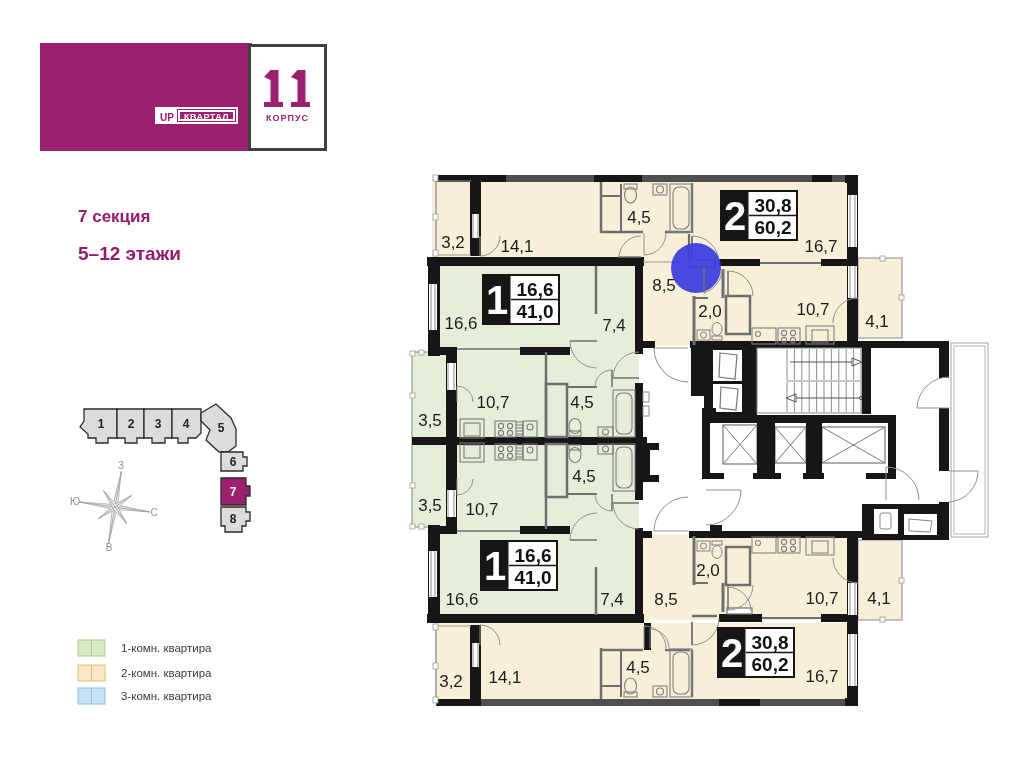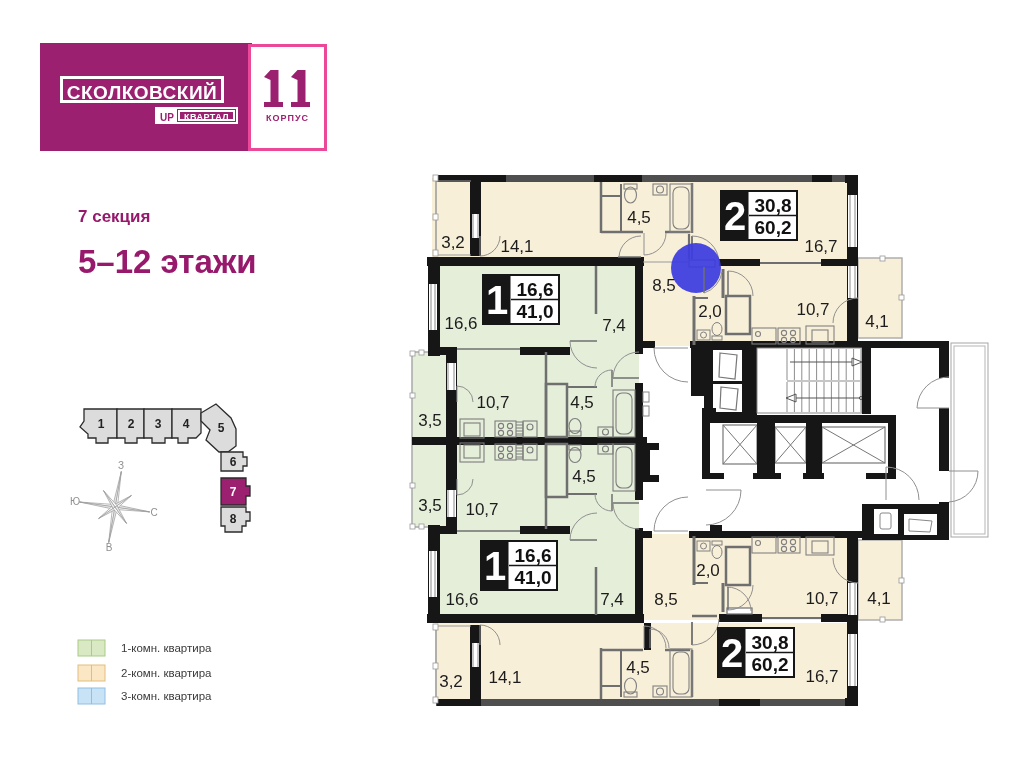--- a/index.html
+++ b/index.html
@@ -3,32 +3,31 @@
 <meta charset="utf-8">
 <title>Сколковский 11 корпус</title>
 <style>
 html,body{margin:0;padding:0;background:#ffffff;width:1024px;height:768px;overflow:hidden;}
 *{box-sizing:border-box;font-family:"Liberation Sans", sans-serif;}
 .logo{position:absolute;left:40px;top:43px;width:212px;height:108px;background:#9b2170;}
 .logoframe{position:absolute;left:20px;top:33px;width:164px;height:27px;border:3px solid #fff;text-align:center;color:#fff;font-weight:bold;font-size:19px;line-height:28px;letter-spacing:0.5px;}
 .upbox{position:absolute;left:102px;top:64px;height:17px;border:2px solid #fff;background:#9b2170;display:flex;margin-left:13px;}
 .up{background:#fff;color:#9b2170;font-weight:bold;font-size:10px;line-height:17px;padding:0 3px;}
 .kvartal{border:2px solid #fff;margin:1px;color:#fff;font-weight:bold;font-size:9px;line-height:11px;padding:0 4px;letter-spacing:0.5px;text-align:center;}
-.korpusbox{position:absolute;left:248px;top:44px;width:79px;height:107px;background:#fff;border:3px solid #ec4899;}
+.korpusbox{position:absolute;left:248px;top:44px;width:79px;height:107px;background:#fff;border:3px solid #404040;}
 .korpus{color:#9b2170;font-size:9px;font-weight:bold;text-align:center;letter-spacing:1px;margin-top:6px;}
 .sec{position:absolute;left:78px;top:207px;color:#97196c;font-size:17px;font-weight:bold;}
-.flo{position:absolute;left:78px;top:243px;color:#97196c;font-size:33px;font-weight:bold;}
+.flo{position:absolute;left:78px;top:243px;color:#97196c;font-size:19px;font-weight:bold;}
 svg{position:absolute;left:0;top:0;}
 </style>
 </head>
 <body>
 
 <div class="logo">
 
-<div class="logoframe">СКОЛКОВСКИЙ</div>
 
 <div class="upbox">
       <div class="up">UP</div>
       <div class="kvartal">КВАРТАЛ</div>
     </div>
 </div>
 
 <div class="korpusbox">
 
 <svg width="48" height="38" style="position:relative;display:block;margin:22px auto 0 auto;">

